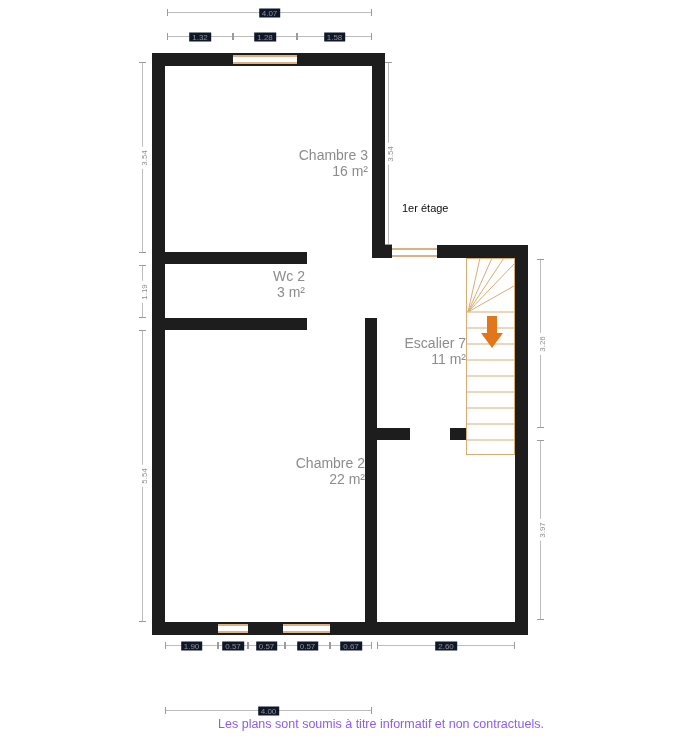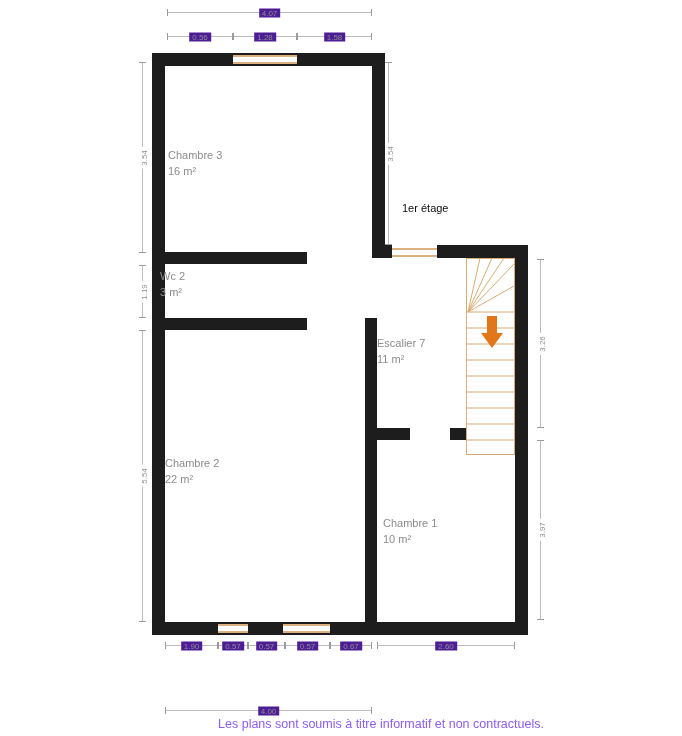--- a/index.html
+++ b/index.html
@@ -14,31 +14,31 @@
     border-top:2px solid #ddb083;border-bottom:2px solid #ddb083;
     box-sizing:border-box;
   }
   
   .dim-h{position:absolute;height:0;border-top:1px solid #bcbcbc;}
   .dim-h .t{position:absolute;width:1px;height:7px;top:-4px;background:#9b9b9b;}
   .dim-h .t.l{left:0}
   .dim-h .t.r{right:0}
   .dim-h .lab{
     position:absolute;left:50%;top:0;transform:translate(-50%,-50%);
-    background:#4c1d95;padding:0 3px;font-size:8px;color:#8f8f8f;white-space:nowrap;
+    background:#0f172a;padding:0 3px;font-size:8px;color:#8f8f8f;white-space:nowrap;
   }
   .dim-v{position:absolute;width:0;border-left:1px solid #bcbcbc;}
   .dim-v .t{position:absolute;height:1px;width:7px;left:-4px;background:#9b9b9b;}
   .dim-v .t.t1{top:0}
   .dim-v .t.b1{bottom:0}
   .dim-v .lab{
     position:absolute;top:50%;left:0.5px;transform:translate(-50%,-50%) rotate(-90deg);
     background:#fff;padding:0 3px;font-size:8px;color:#8f8f8f;white-space:nowrap;
   }
-  .room-label{position:absolute;text-align:left;color:#8c8c8c;font-size:11px;line-height:16px;}
+  .room-label{position:absolute;text-align:right;color:#8c8c8c;font-size:14px;line-height:16px;}
   .floor-title{position:absolute;left:402px;top:202px;font-size:11px;font-weight:400;color:#0d0d0d;}
   .disclaimer{position:absolute;left:100px;top:717px;width:562px;text-align:center;font-size:12.5px;color:#8b5cf6;}
   .stairs-svg{position:absolute;left:466px;top:258px;}
 </style>
 </head>
 <body>
 
 <div class="plan">
 
   <div class="wall" style="left:152px;top:53px;width:233px;height:13px;"></div>
@@ -92,35 +92,31 @@
     <div>3 m²</div>
   </div>
   <div class="room-label" style="left:377px;top:335px;width:89px;">
     <div>Escalier 7</div>
     <div>11 m²</div>
   </div>
   <div class="room-label" style="left:165px;top:455px;width:200px;">
     <div>Chambre 2</div>
     <div>22 m²</div>
   </div>
-  <div class="room-label" style="left:383px;top:515px;width:120px;">
-    <div>Chambre 1</div>
-    <div>10 m²</div>
-  </div>
 
   <div class="floor-title">1er étage</div>
 
   <div class="dim-h" style="left:167px;top:12px;width:205px;">
     <span class="t l"></span>
     <span class="lab">4.07</span>
     <span class="t r"></span>
   </div>
   <div class="dim-h" style="left:167px;top:36px;width:66px;">
     <span class="t l"></span>
-    <span class="lab">0.56</span>
+    <span class="lab">1.32</span>
     <span class="t r"></span>
   </div>
   <div class="dim-h" style="left:233px;top:36px;width:64px;">
     <span class="t l"></span>
     <span class="lab">1.28</span>
     <span class="t r"></span>
   </div>
   <div class="dim-h" style="left:297px;top:36px;width:75px;">
     <span class="t l"></span>
     <span class="lab">1.58</span>

